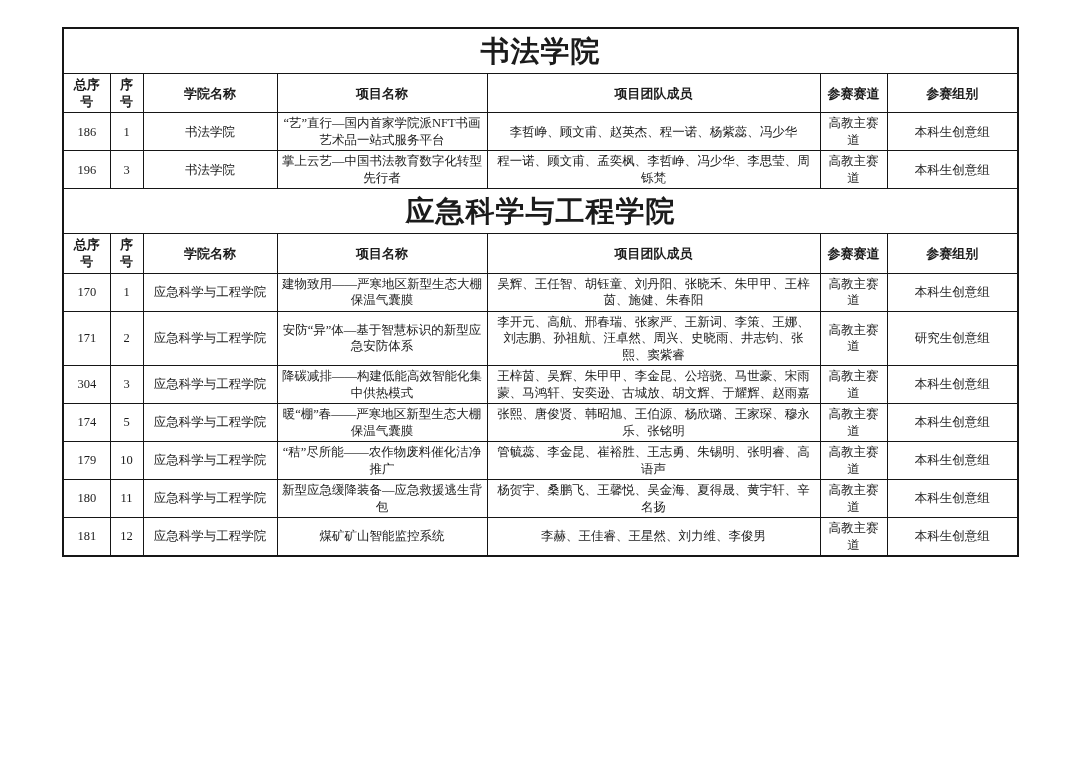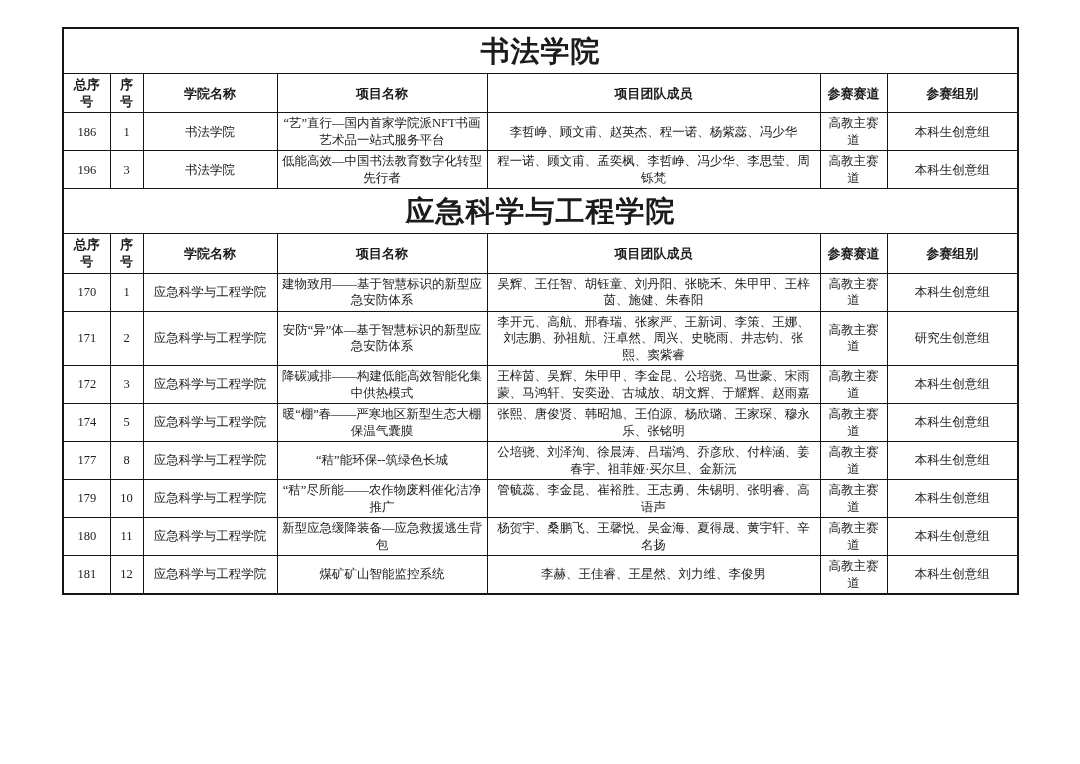--- a/index.html
+++ b/index.html
@@ -83,79 +83,70 @@
           <td>书法学院</td>
           <td>“艺”直行—国内首家学院派NFT书画艺术品一站式服务平台</td>
           <td>李哲峥、顾文甫、赵英杰、程一诺、杨紫蕊、冯少华</td>
           <td>高教主赛道</td>
           <td>本科生创意组</td>
         </tr>
         <tr class="data-row">
           <td>196</td>
           <td>3</td>
           <td>书法学院</td>
-          <td>低能高效—中国书法教育数字化转型先行者</td>
+          <td>掌上云艺—中国书法教育数字化转型先行者</td>
           <td>程一诺、顾文甫、孟奕枫、李哲峥、冯少华、李思莹、周铄梵</td>
           <td>高教主赛道</td>
           <td>本科生创意组</td>
         </tr>
         <tr class="section-title">
           <td colspan="7">应急科学与工程学院</td>
         </tr>
         <tr class="header-row">
           <th>总序号</th>
           <th>序号</th>
           <th>学院名称</th>
           <th>项目名称</th>
           <th>项目团队成员</th>
           <th>参赛赛道</th>
           <th>参赛组别</th>
         </tr>
         <tr class="data-row">
           <td>170</td>
           <td>1</td>
           <td>应急科学与工程学院</td>
-          <td>建物致用——基于智慧标识的新型应急安防体系</td>
+          <td>建物致用——严寒地区新型生态大棚保温气囊膜</td>
           <td>吴辉、王任智、胡钰童、刘丹阳、张晓禾、朱甲甲、王梓茵、施健、朱春阳</td>
           <td>高教主赛道</td>
           <td>本科生创意组</td>
         </tr>
         <tr class="data-row">
           <td>171</td>
           <td>2</td>
           <td>应急科学与工程学院</td>
           <td>安防“异”体—基于智慧标识的新型应急安防体系</td>
           <td>李开元、高航、邢春瑞、张家严、王新词、李策、王娜、刘志鹏、孙祖航、汪卓然、周兴、史晓雨、井志钧、张熙、窦紫睿</td>
           <td>高教主赛道</td>
           <td>研究生创意组</td>
         </tr>
         <tr class="data-row">
-          <td>172</td>
+          <td>304</td>
           <td>3</td>
           <td>应急科学与工程学院</td>
           <td>降碳减排——构建低能高效智能化集中供热模式</td>
           <td>王梓茵、吴辉、朱甲甲、李金昆、公培骁、马世豪、宋雨蒙、马鸿轩、安奕逊、古城放、胡文辉、于耀辉、赵雨嘉</td>
           <td>高教主赛道</td>
           <td>本科生创意组</td>
         </tr>
         <tr class="data-row">
           <td>174</td>
           <td>5</td>
           <td>应急科学与工程学院</td>
           <td>暖“棚”春——严寒地区新型生态大棚保温气囊膜</td>
           <td>张熙、唐俊贤、韩昭旭、王伯源、杨欣璐、王家琛、穆永乐、张铭明</td>
-          <td>高教主赛道</td>
-          <td>本科生创意组</td>
-        </tr>
-        <tr class="data-row">
-          <td>177</td>
-          <td>8</td>
-          <td>应急科学与工程学院</td>
-          <td>“秸”能环保--筑绿色长城</td>
-          <td>公培骁、刘泽洵、徐晨涛、吕瑞鸿、乔彦欣、付梓涵、姜春宇、祖菲娅·买尔旦、金新沅</td>
           <td>高教主赛道</td>
           <td>本科生创意组</td>
         </tr>
         <tr class="data-row">
           <td>179</td>
           <td>10</td>
           <td>应急科学与工程学院</td>
           <td>“秸”尽所能——农作物废料催化洁净推广</td>
           <td>管毓蕊、李金昆、崔裕胜、王志勇、朱锡明、张明睿、高语声</td>
           <td>高教主赛道</td>

